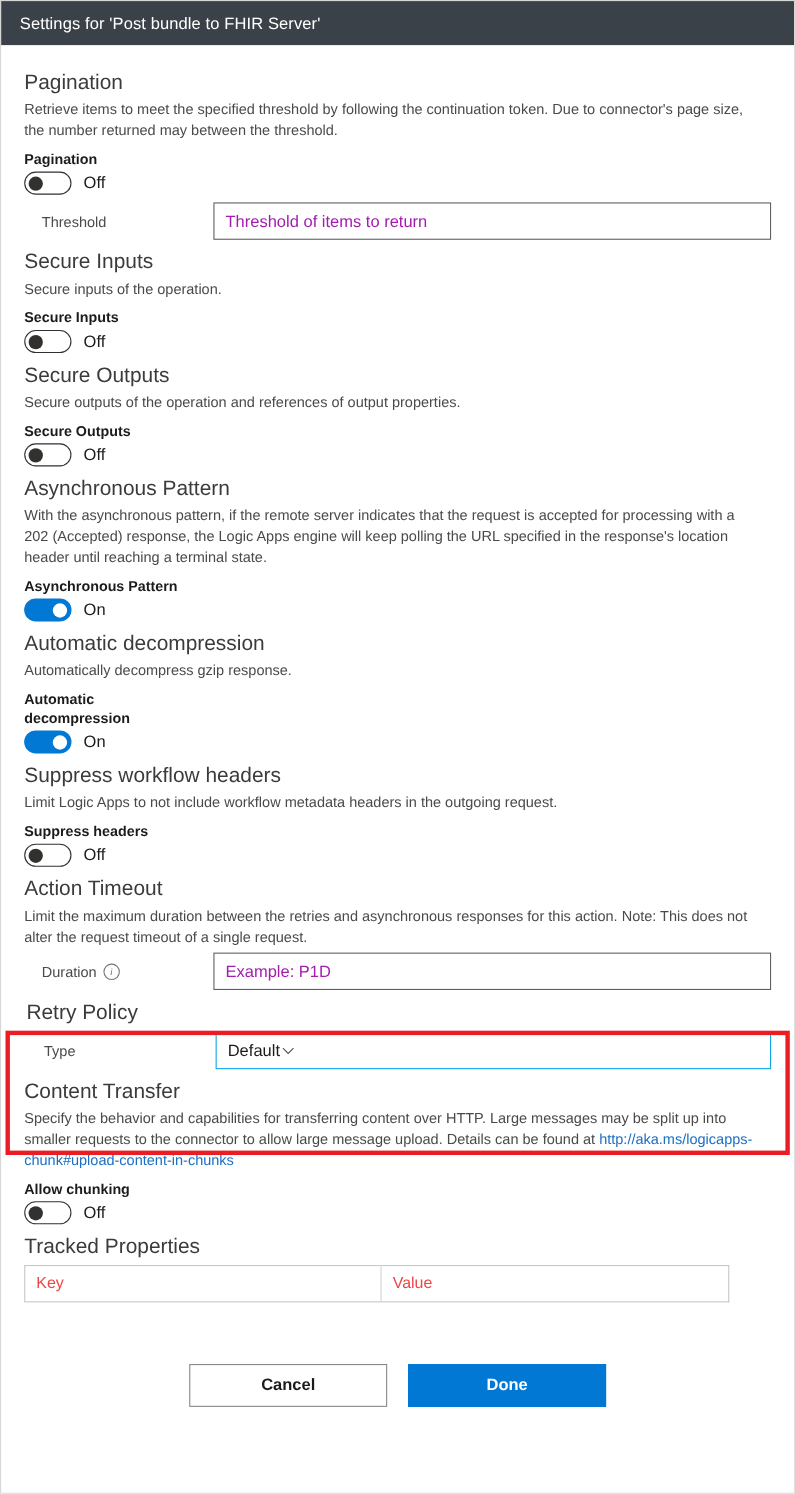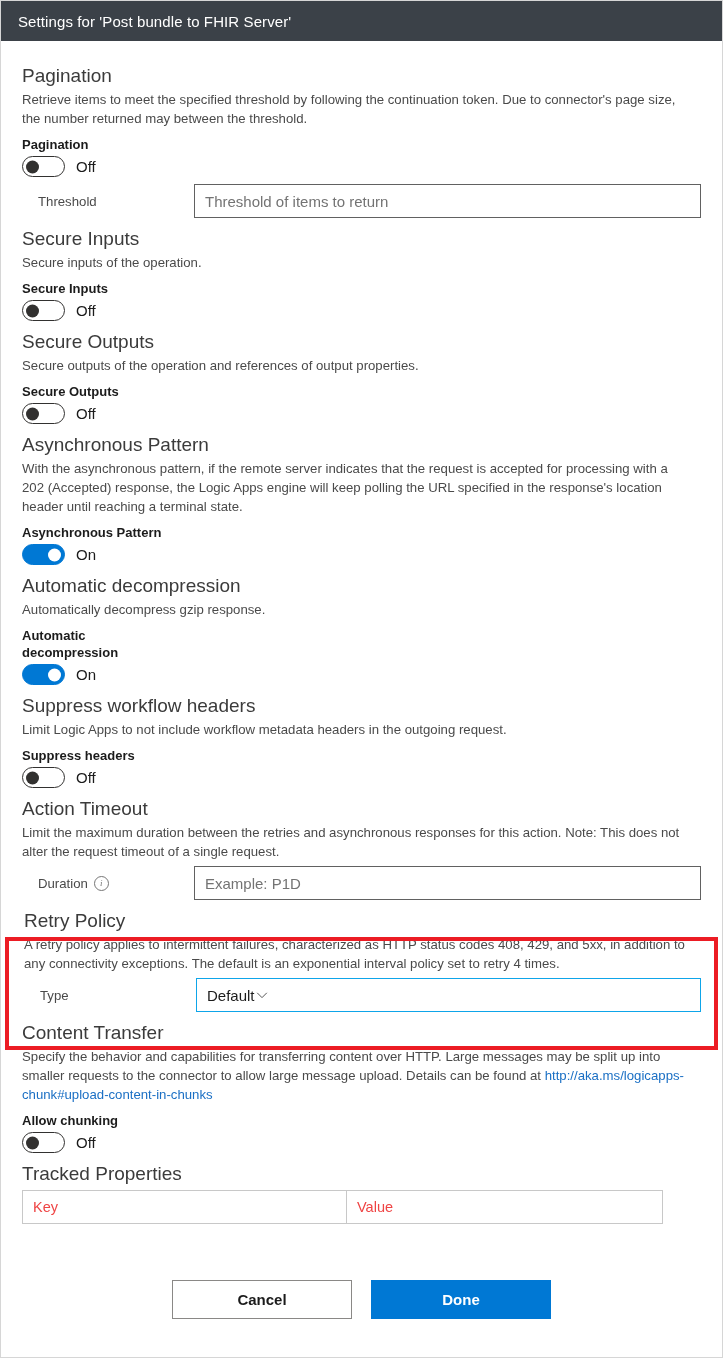--- a/index.html
+++ b/index.html
@@ -153,21 +153,21 @@
   .textbox {
     flex: 1 1 auto;
     height: 34px;
     border: 1px solid #616161;
     background: #ffffff;
     box-sizing: border-box;
     display: flex;
     align-items: center;
     padding: 0 10px;
     font-size: 15px;
-    color: #737373;
+    color: #a21caf;
   }
   .dropdown {
     flex: 1 1 auto;
     height: 34px;
     border: 1px solid #0ea5e9;
     background: #ffffff;
     box-sizing: border-box;
     display: flex;
     align-items: center;
     justify-content: flex-start;
@@ -343,21 +343,20 @@
         <span class="inline-label">
           <span>Duration</span>
           <span class="info-icon">i</span>
         </span>
         <div class="textbox">Example: P1D</div>
       </div>
     </div>
 
     <div class="section retry-section">
       <div class="sec-title">Retry Policy</div>
-      <div class="sec-desc">A retry policy applies to intermittent failures, characterized as HTTP status codes 408, 429, and 5xx, in addition to any connectivity exceptions. The default is an exponential interval policy set to retry 4 times.</div>
       <div class="inline-row">
         <span class="inline-label">Type</span>
         <div class="dropdown">
           <span>Default</span>
           <svg class="chevron" viewBox="0 0 16 16" fill="none" xmlns="http://www.w3.org/2000/svg">
             <path d="M2.5 5.5 L8 11 L13.5 5.5" stroke="#505050" stroke-width="1.1" fill="none"></path>
           </svg>
         </div>
       </div>
     </div>

